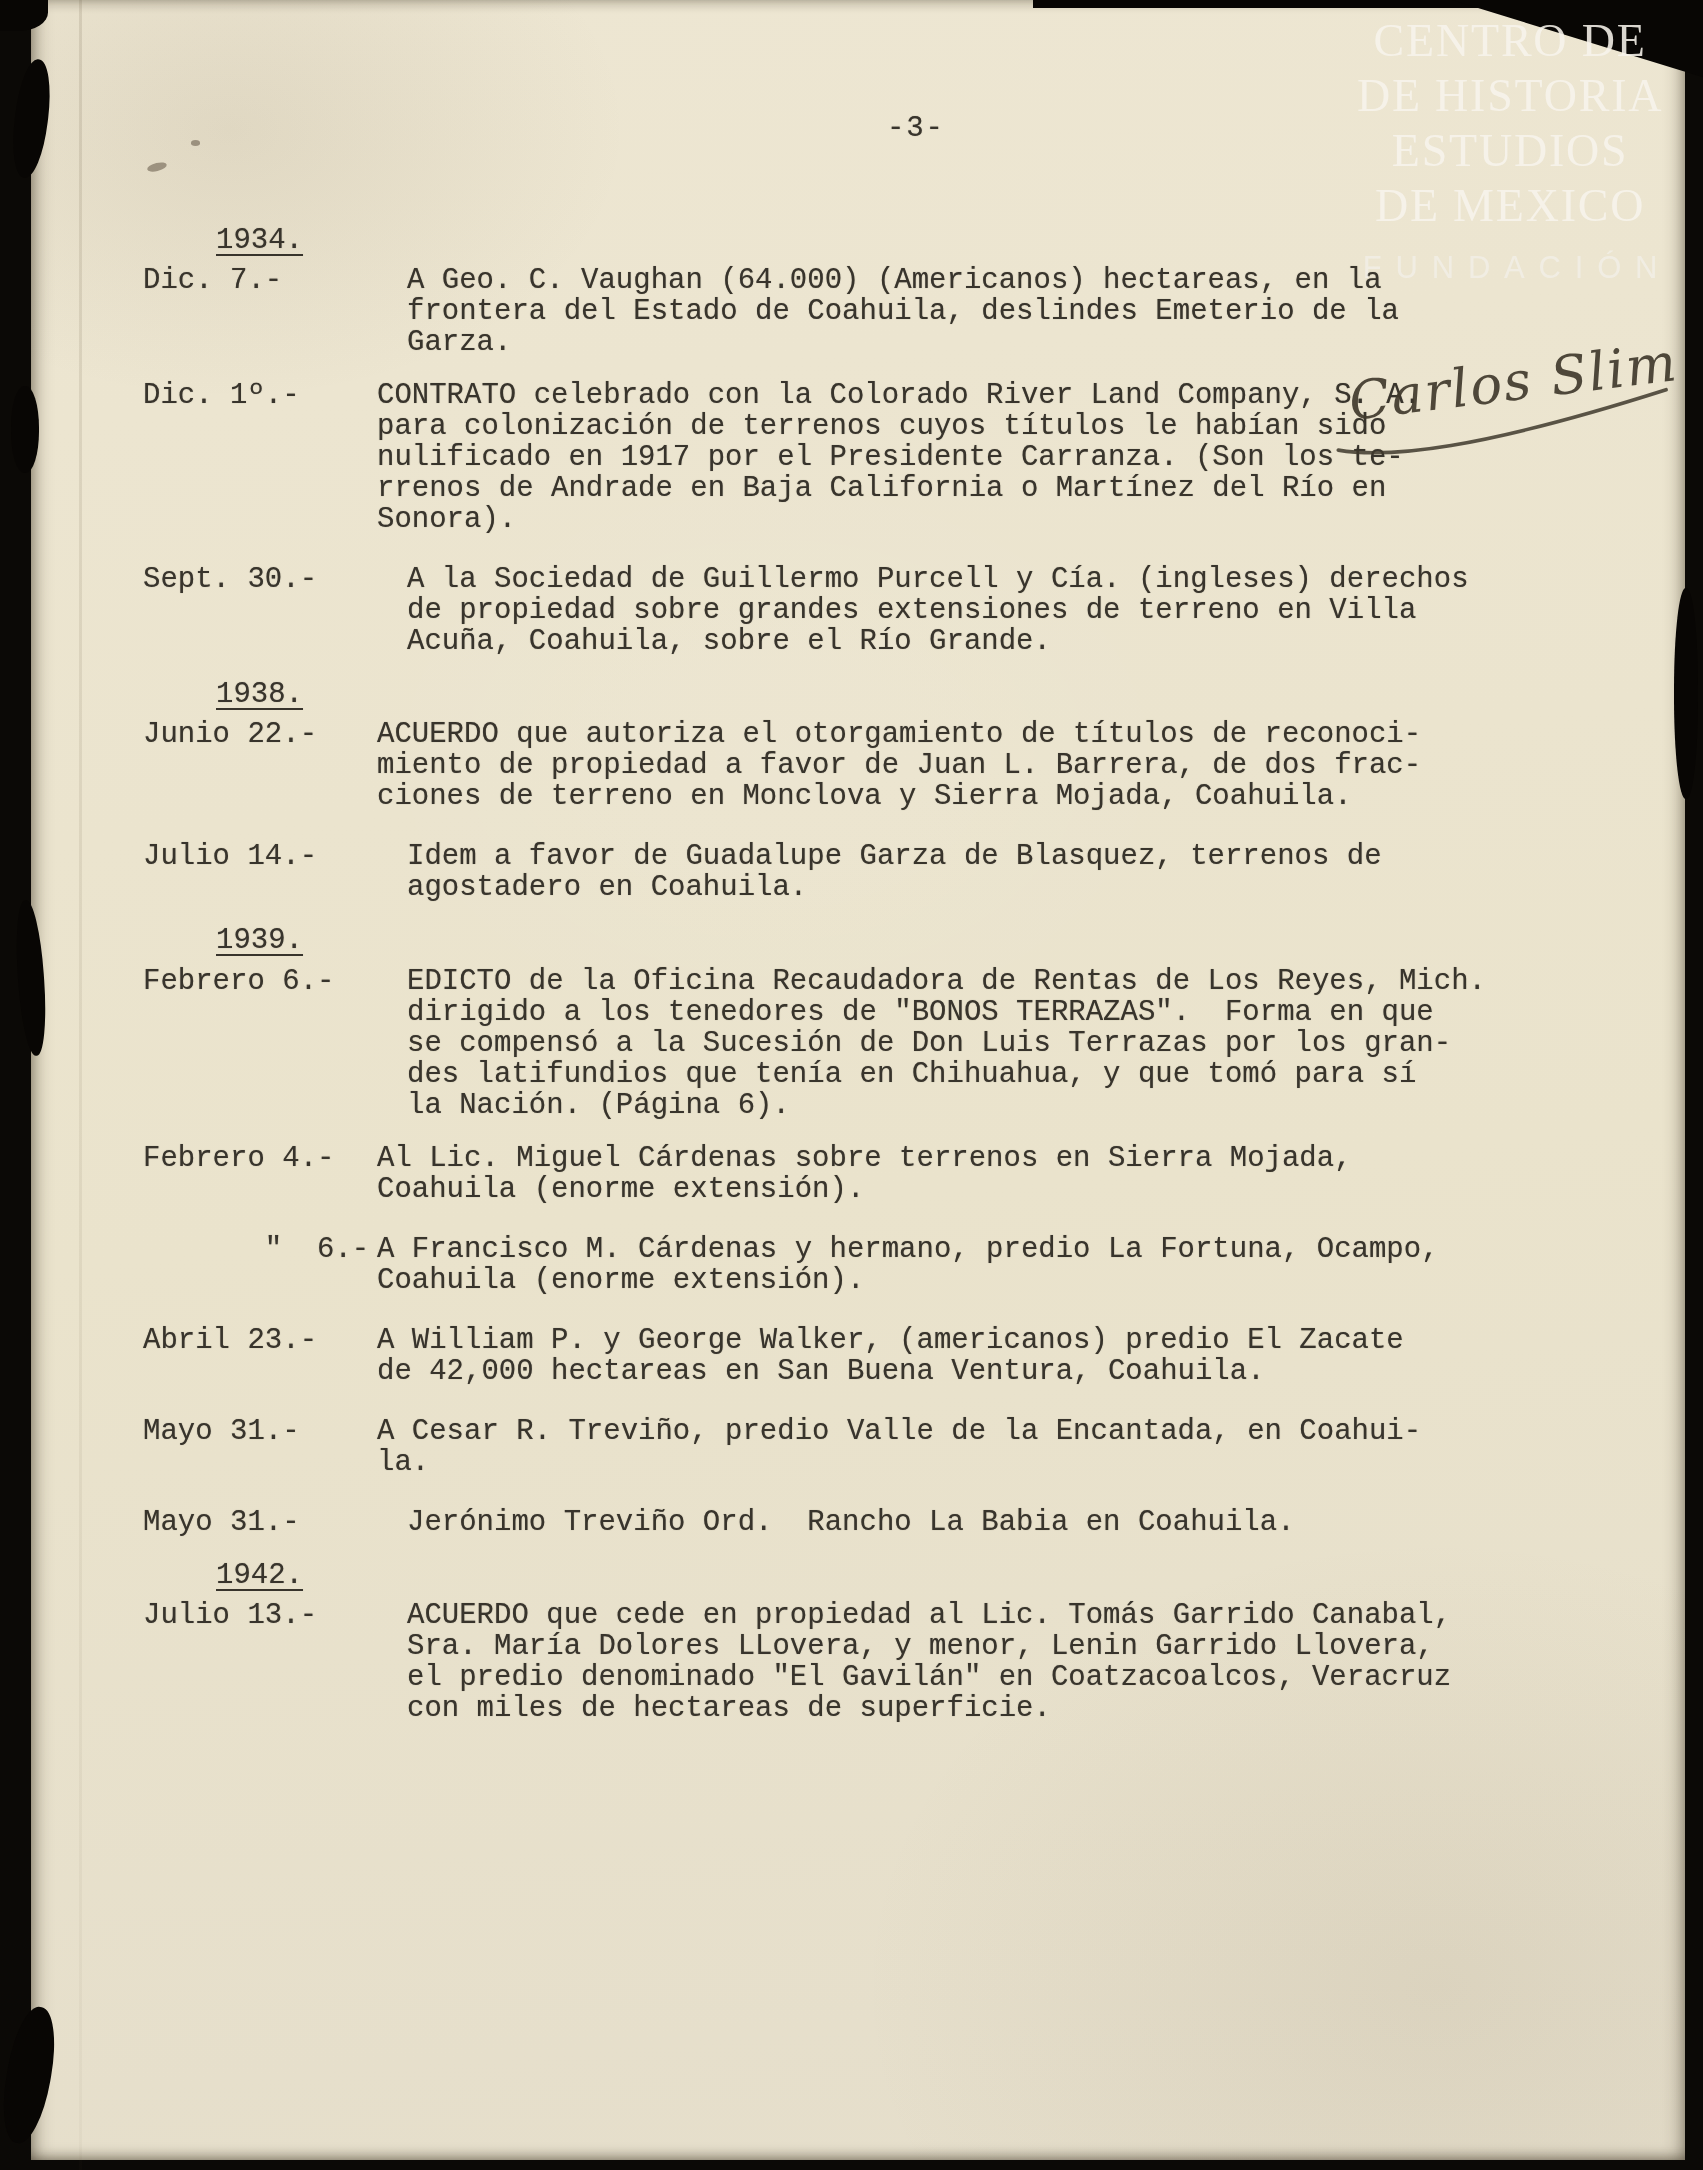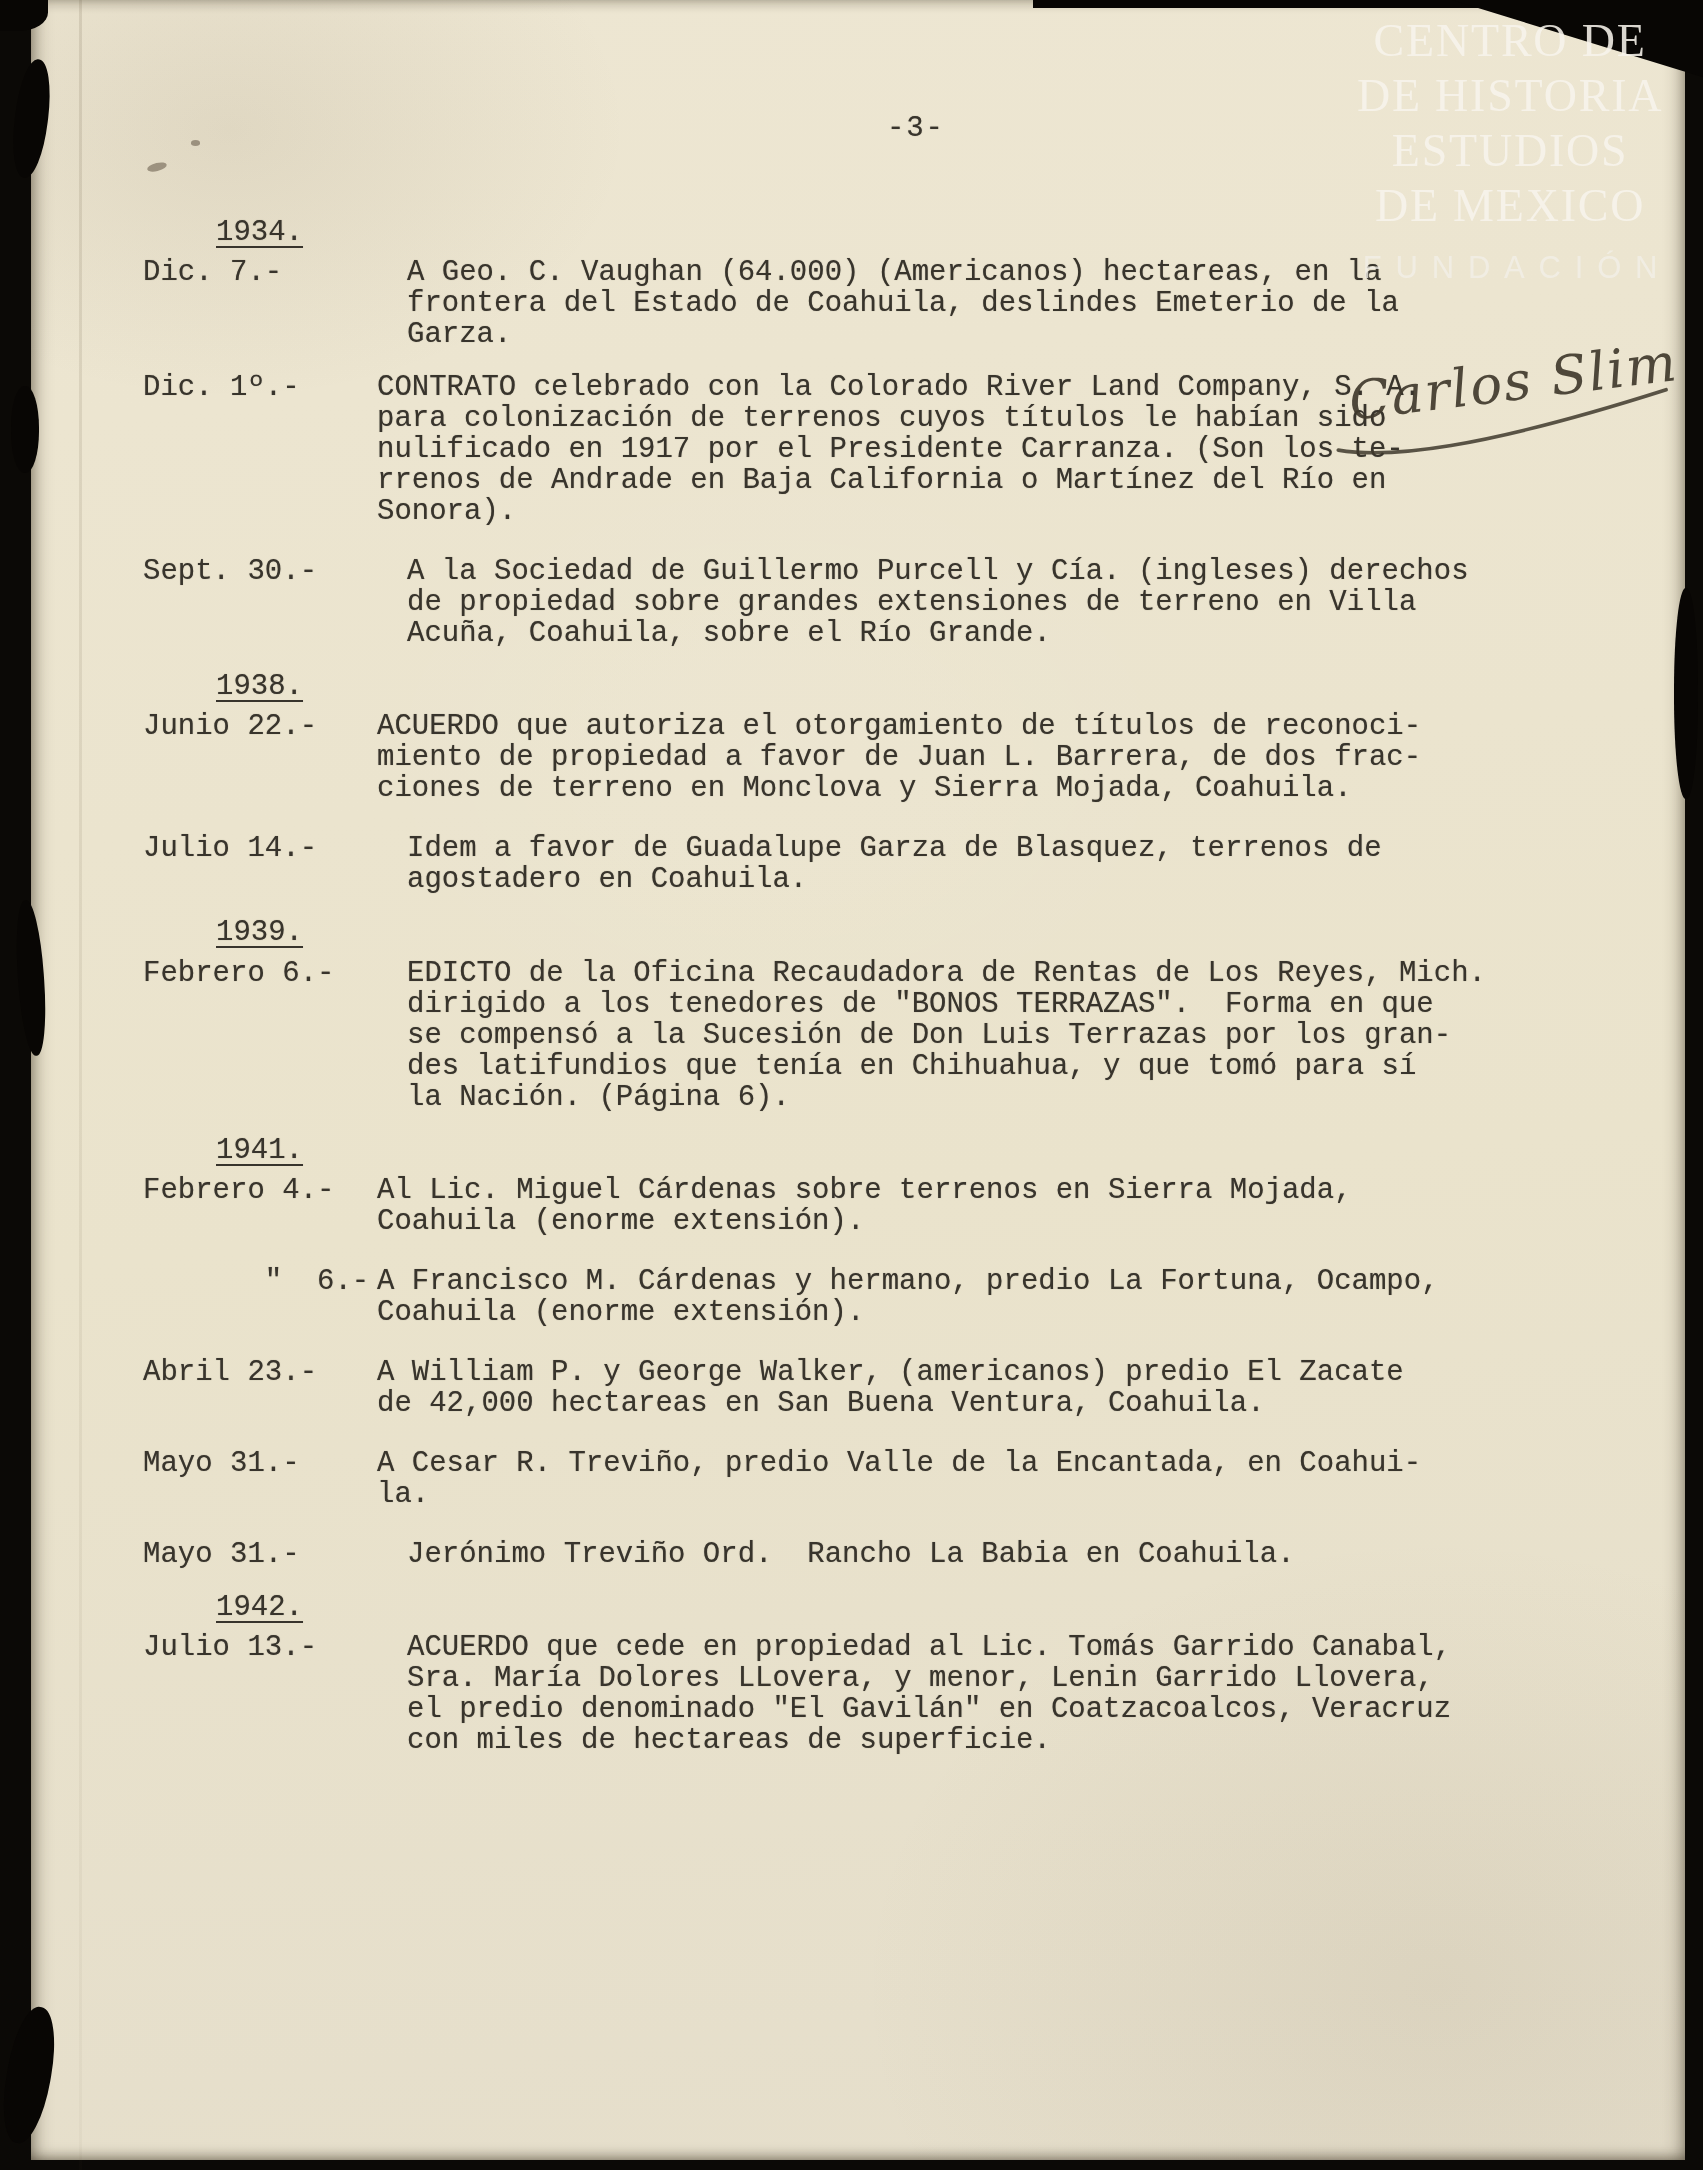--- a/index.html
+++ b/index.html
@@ -59,21 +59,21 @@
     text-shadow: 0 0 0.9px rgba(56,52,44,0.55);
     z-index: 3;
   }
   .content {
     position: absolute; left: 143px; top: 209px; width: 1350px;
     font-size: 29px; line-height: 31px; color: #38342c;
     text-shadow: 0 0 0.9px rgba(56,52,44,0.5);
     z-index: 3;
   }
   .year-section { margin-top: 22px; }
-  .year-section:first-child { margin-top: 8px; }
+  .year-section:first-child { margin-top: 16px; }
   .year {
     margin-left: 73px; margin-bottom: 9.2px;
     text-decoration: underline; text-underline-offset: 5.5px;
     text-decoration-thickness: 1.8px;
   }
   .entry { display: flex; margin-bottom: 29px; }
   .entry:last-child { margin-bottom: 0; gap: 30px; }
   .entry-date { width: 234px; flex: 0 0 234px; white-space: pre; }
   .entry-text { flex: 1 1 auto; max-width: 1116px; white-space: pre-wrap; }
 
@@ -174,21 +174,20 @@
         <div class="entry-date">Febrero 6.-</div>
         <div class="entry-text">EDICTO de la Oficina Recaudadora de Rentas de Los Reyes, Mich.
 dirigido a los tenedores de "BONOS TERRAZAS".  Forma en que
 se compensó a la Sucesión de Don Luis Terrazas por los gran-
 des latifundios que tenía en Chihuahua, y que tomó para sí
 la Nación. (Página 6).</div>
       </div>
     </section>
 
     <section class="year-section">
-      <div class="year">1941.</div>
       <div class="entry">
         <div class="entry-date">Febrero 4.-</div>
         <div class="entry-text">Al Lic. Miguel Cárdenas sobre terrenos en Sierra Mojada,
 Coahuila (enorme extensión).</div>
       </div>
       <div class="entry">
         <div class="entry-date">       "  6.-</div>
         <div class="entry-text">A Francisco M. Cárdenas y hermano, predio La Fortuna, Ocampo,
 Coahuila (enorme extensión).</div>
       </div>

